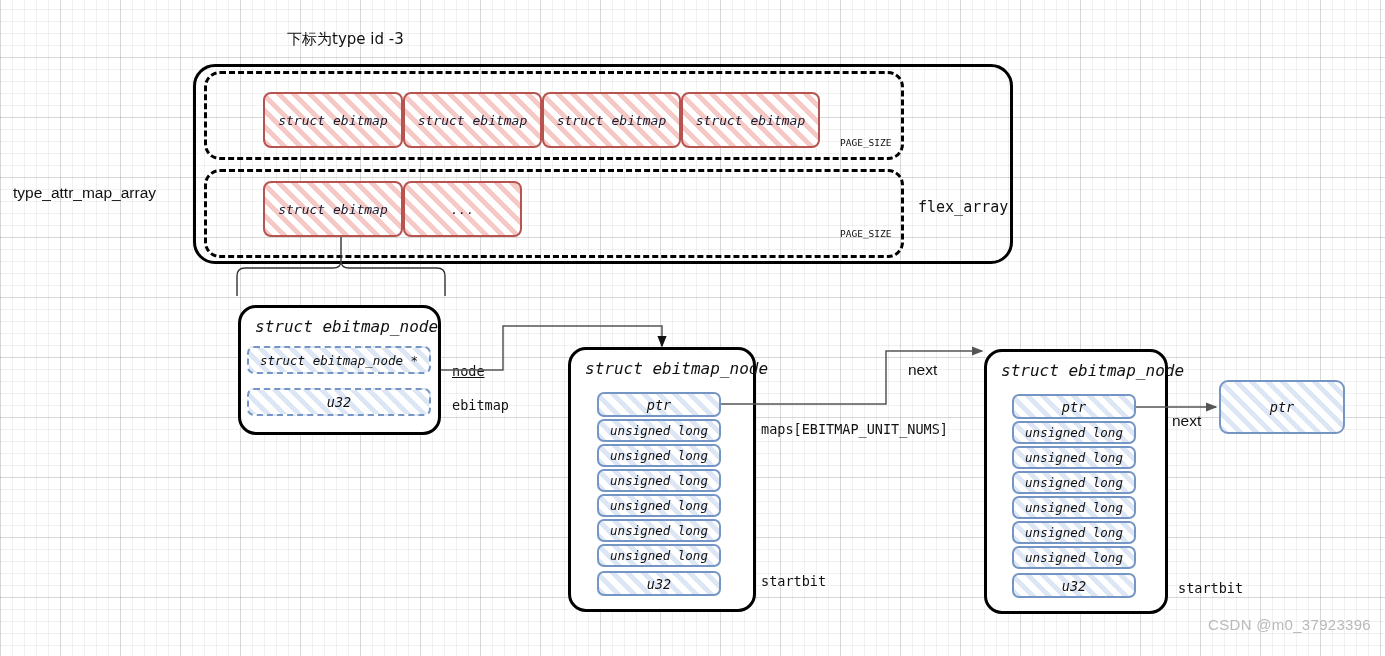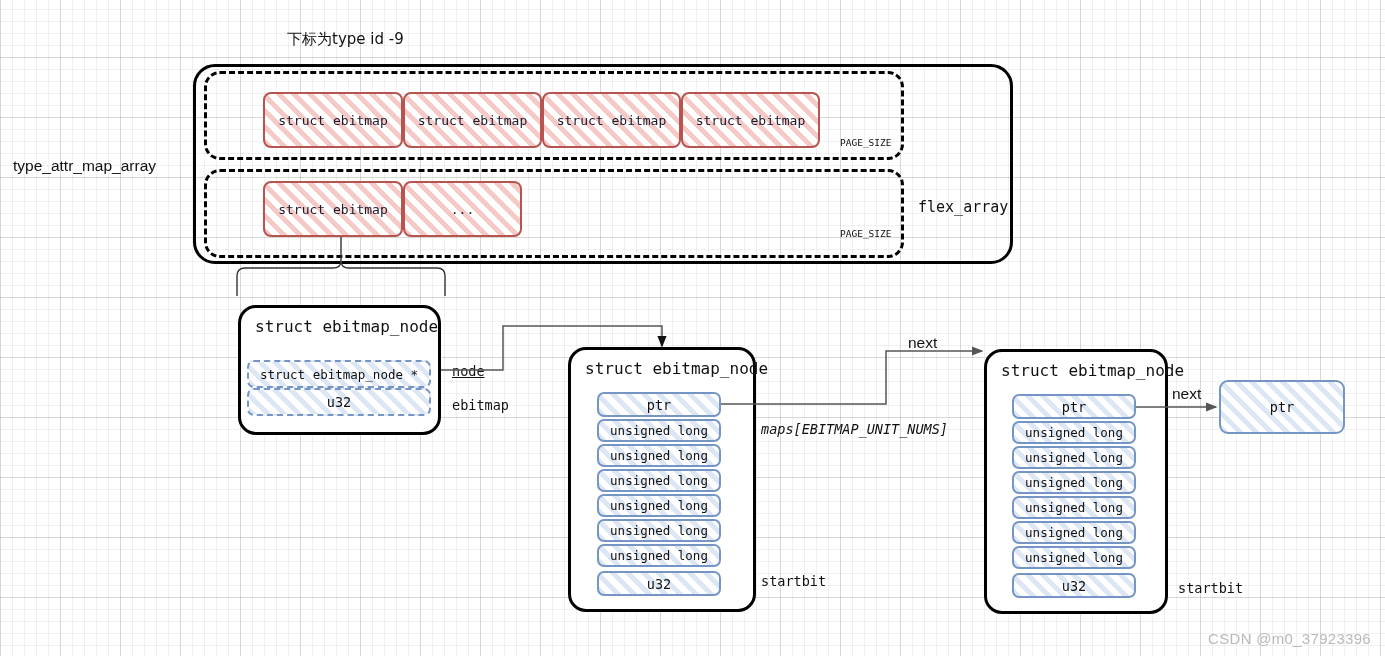--- a/index.html
+++ b/index.html
@@ -14,21 +14,21 @@
       linear-gradient(to right, rgba(0,0,0,0.055) 1px, transparent 1px),
       linear-gradient(to bottom, rgba(0,0,0,0.055) 1px, transparent 1px),
       linear-gradient(to right, rgba(0,0,0,0.10) 1px, transparent 1px),
       linear-gradient(to bottom, rgba(0,0,0,0.10) 1px, transparent 1px);
     background-size:12px 12px,12px 12px,60px 60px,60px 60px;
     background-position:0 -3px,0 -3px,0 -3px,0 -3px;
   }
   .mono{font-family:"DejaVu Sans Mono","Liberation Mono",monospace;}
 
   
-  .abs{position:absolute;box-sizing:border-box;}
+  .abs{position:absolute;box-sizing:border-box;font-style:italic;}
 
   
   .outer-box{
     border:3px solid #000;border-radius:22px;background:transparent;
   }
   .dashed-row{
     border:3px dashed #000;border-radius:16px;background:transparent;
   }
 
   
@@ -63,34 +63,34 @@
   }
   .node-title{
     position:absolute;left:14px;top:9px;font-size:16px;color:#111;
     white-space:nowrap;
   }
   .lbl{position:absolute;font-size:13.5px;color:#111;white-space:nowrap;}
   .lbl-sm{position:absolute;font-size:9.5px;color:#111;white-space:nowrap;}
   .lbl-cn{position:absolute;font-size:15px;color:#111;white-space:nowrap;
           font-family:"DejaVu Sans","Liberation Sans",sans-serif;}
   .lbl-ui{position:absolute;font-size:15.5px;color:#111;white-space:nowrap;
-          font-family:"Liberation Sans",sans-serif;}
+          font-family:"Liberation Sans",sans-serif;margin-top:27px;}
   .watermark{
-    position:absolute;right:14px;bottom:9px;color:#b9b9bd;font-size:15px;
+    position:absolute;right:14px;bottom:23px;color:#b9b9bd;font-size:15px;
     font-family:"Liberation Sans",sans-serif;letter-spacing:.3px;text-align:center;
   }
   svg.overlay{position:absolute;left:0;top:0;width:1385px;height:656px;
               pointer-events:none;}
 </style>
 </head>
 <body>
 
 <div id="canvas">
 
-  <div class="lbl-cn" style="left:287px;top:30px;">下标为type id -9</div>
+  <div class="lbl-cn" style="left:287px;top:30px;">下标为type id -3</div>
 
   <div class="lbl-ui" style="left:13px;top:157px;">type_attr_map_array</div>
 
   <div class="abs outer-box" style="left:193px;top:64px;width:820px;height:200px;"></div>
 
   <div class="abs dashed-row" style="left:204px;top:71px;width:700px;height:89px;"></div>
   <div class="lbl-sm mono" style="left:840px;top:137px;">PAGE_SIZE</div>
 
   <div class="abs red-cell mono" style="left:263px;top:92px;width:140px;height:56px;">struct ebitmap</div>
   <div class="abs red-cell mono" style="left:403px;top:92px;width:139px;height:56px;">struct ebitmap</div>
@@ -101,37 +101,37 @@
   <div class="lbl-sm mono" style="left:840px;top:228px;">PAGE_SIZE</div>
 
   <div class="abs red-cell mono" style="left:263px;top:181px;width:140px;height:56px;">struct ebitmap</div>
   <div class="abs red-cell mono" style="left:403px;top:181px;width:119px;height:56px;">...</div>
 
   <div class="lbl mono" style="left:918px;top:198px;font-size:15px;">flex_array</div>
 
   <div class="abs node-box" style="left:238px;top:305px;width:203px;height:130px;">
     <div class="node-title mono">struct ebitmap_node</div>
   </div>
-  <div class="abs blue-cell-dashed mono" style="left:247px;top:360px;width:184px;height:28px;font-size:12.5px;">struct ebitmap_node *</div>
+  <div class="abs blue-cell-dashed mono" style="left:247px;top:346px;width:184px;height:28px;font-size:12.5px;">struct ebitmap_node *</div>
   <div class="abs blue-cell-dashed mono" style="left:247px;top:388px;width:184px;height:28px;">u32</div>
   <div class="lbl mono" style="left:452px;top:363px;text-decoration:underline;">node</div>
   <div class="lbl mono" style="left:452px;top:397px;">ebitmap</div>
 
   <div class="abs node-box" style="left:568px;top:347px;width:188px;height:265px;">
     <div class="node-title mono">struct ebitmap_node</div>
   </div>
   <div class="abs blue-cell mono" style="left:597px;top:392px;width:124px;height:25px;">ptr</div>
   <div class="abs blue-cell mono" style="left:597px;top:419px;width:124px;height:23px;font-size:12.5px;">unsigned long</div>
   <div class="abs blue-cell mono" style="left:597px;top:444px;width:124px;height:23px;font-size:12.5px;">unsigned long</div>
   <div class="abs blue-cell mono" style="left:597px;top:469px;width:124px;height:23px;font-size:12.5px;">unsigned long</div>
   <div class="abs blue-cell mono" style="left:597px;top:494px;width:124px;height:23px;font-size:12.5px;">unsigned long</div>
   <div class="abs blue-cell mono" style="left:597px;top:519px;width:124px;height:23px;font-size:12.5px;">unsigned long</div>
   <div class="abs blue-cell mono" style="left:597px;top:544px;width:124px;height:23px;font-size:12.5px;">unsigned long</div>
   <div class="abs blue-cell mono" style="left:597px;top:571px;width:124px;height:25px;">u32</div>
-  <div class="lbl mono" style="left:761px;top:421px;font-style:italic;">maps[EBITMAP_UNIT_NUMS]</div>
+  <div class="lbl mono" style="left:761px;top:421px;">maps[EBITMAP_UNIT_NUMS]</div>
   <div class="lbl mono" style="left:761px;top:573px;">startbit</div>
 
   <div class="abs node-box" style="left:984px;top:349px;width:184px;height:265px;">
     <div class="node-title mono">struct ebitmap_node</div>
   </div>
   <div class="abs blue-cell mono" style="left:1012px;top:394px;width:124px;height:25px;">ptr</div>
   <div class="abs blue-cell mono" style="left:1012px;top:421px;width:124px;height:23px;font-size:12.5px;">unsigned long</div>
   <div class="abs blue-cell mono" style="left:1012px;top:446px;width:124px;height:23px;font-size:12.5px;">unsigned long</div>
   <div class="abs blue-cell mono" style="left:1012px;top:471px;width:124px;height:23px;font-size:12.5px;">unsigned long</div>
   <div class="abs blue-cell mono" style="left:1012px;top:496px;width:124px;height:23px;font-size:12.5px;">unsigned long</div>

